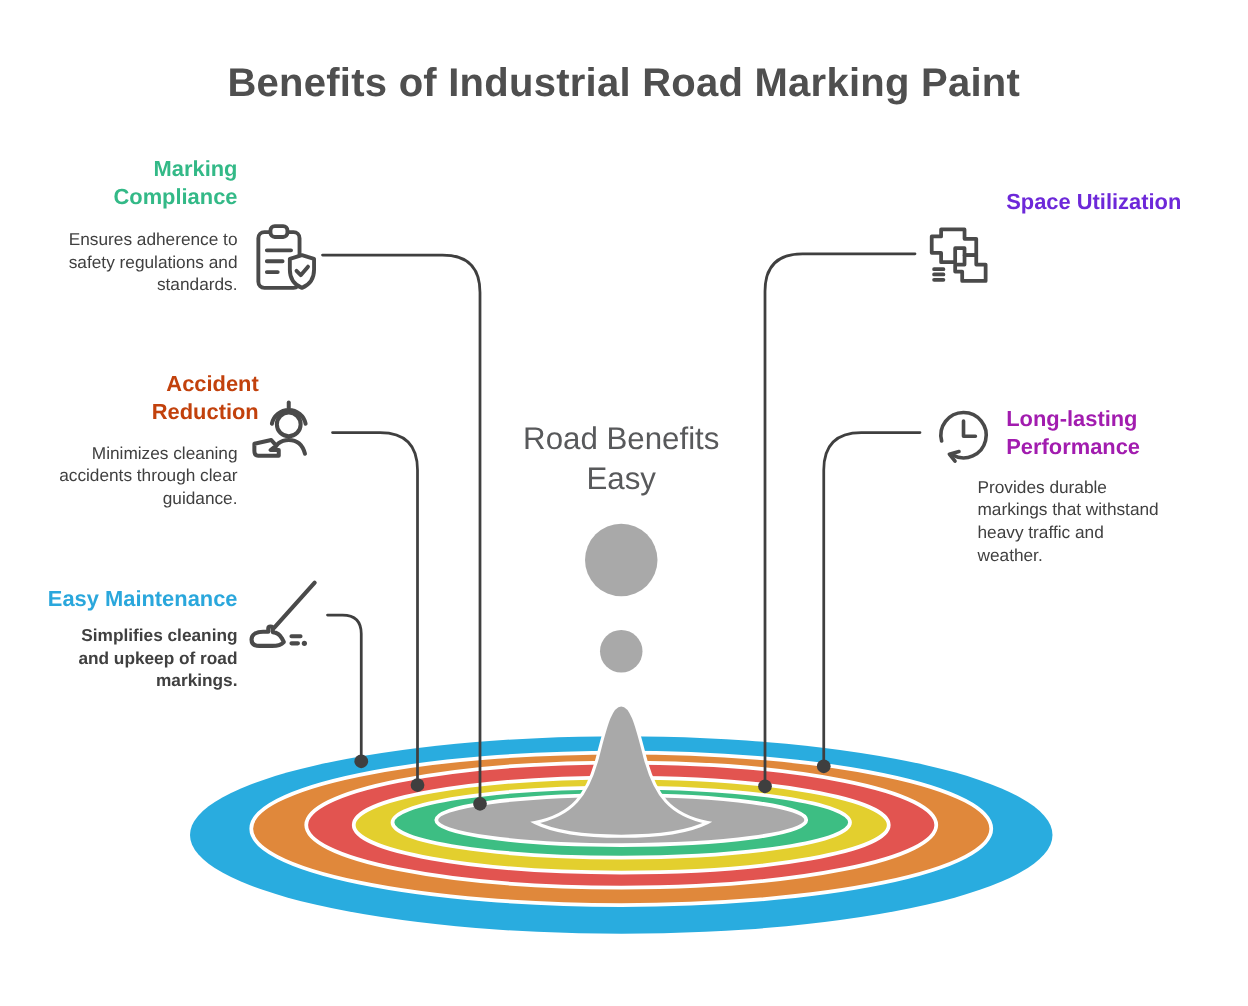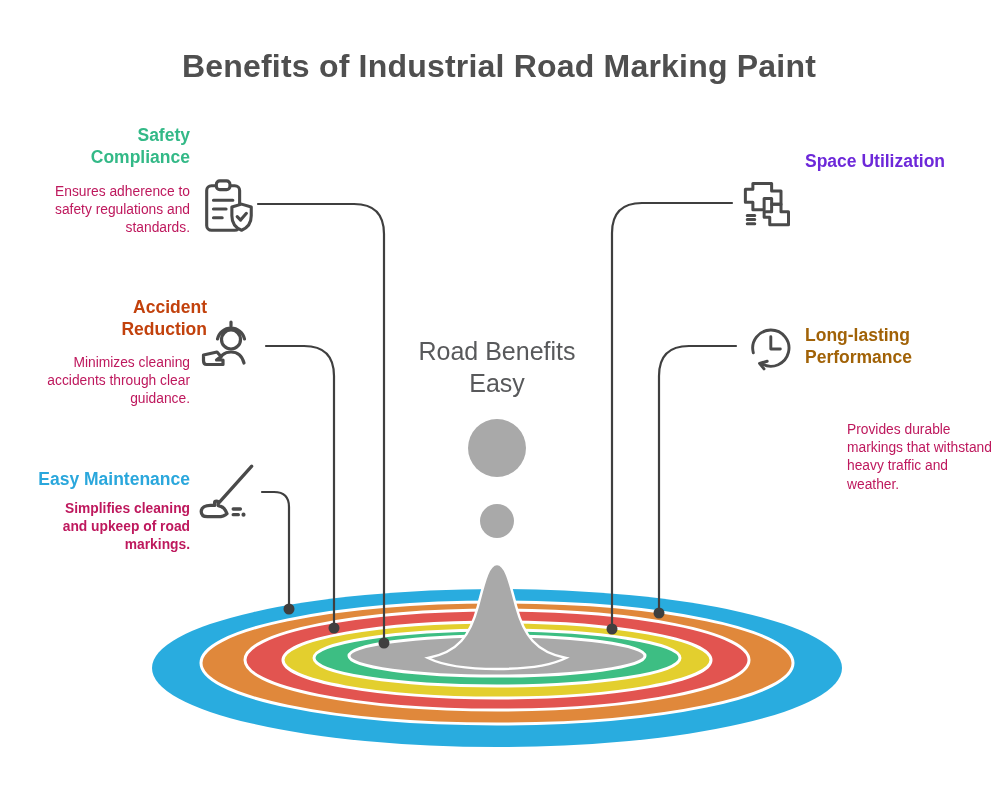--- a/index.html
+++ b/index.html
@@ -15,21 +15,21 @@
   .connector{fill:none;stroke:#3F3F3F;stroke-width:2.2;stroke-linecap:round;}
   .connector-dot{fill:#3F3F3F;stroke:none;}
   .ring{stroke:#ffffff;stroke-width:3;}
   .ring-outer{stroke:none;}
   .spike{stroke:#ffffff;stroke-width:2.5;}
   .center-label{
     position:absolute;left:377px;top:336px;width:240px;text-align:center;
     font-size:25px;line-height:1.26;color:#58595B;
   }
   .benefit-title{position:absolute;font-size:17.5px;font-weight:700;line-height:1.28;margin:0;}
-  .benefit-desc{position:absolute;font-size:13.8px;line-height:1.32;color:#be185d;}
+  .benefit-desc{position:absolute;font-size:13.8px;line-height:1.32;color:#404040;}
   .t-right{text-align:right;}
   .t-left{text-align:left;}
   .icon-box{position:absolute;}
   .icon-box svg{display:block;width:100%;height:100%;}
   .ico{fill:none;stroke:#4A4A4A;stroke-width:3.2;stroke-linecap:round;stroke-linejoin:round;}
   .ico-fill{fill:#ffffff;stroke:#4A4A4A;stroke-width:3.2;stroke-linecap:round;stroke-linejoin:round;}
   .ico-dot{fill:#4A4A4A;stroke:none;}
 </style>
 </head>
 <body>
@@ -75,21 +75,21 @@
       <path class="connector" d="M 736 346 L 689 346 Q 659 346 659 376 L 659 613"></path>
       <circle class="connector-dot" cx="659" cy="613" r="5.5"></circle>
     </g>
   </svg>
 
   <div class="center-label">
     <div>Road Benefits</div>
     <div>Easy</div>
   </div>
 
-  <h2 class="benefit-title t-right" style="right: 808px; top: 124px; width: 120px; color: rgb(51, 185, 135);">Safety Compliance</h2>
+  <h2 class="benefit-title t-right" style="right: 808px; top: 124px; width: 120px; color: rgb(51, 185, 135);">Marking Compliance</h2>
   <div class="benefit-desc t-right" style="right:808px;top:183px;width:150px;">Ensures adherence to safety regulations and standards.</div>
   <div class="icon-box" style="left:197px;top:177px;width:62px;height:62px;">
     <svg viewBox="0 0 64 64">
       <rect class="ico-fill" x="10" y="9" width="34" height="46" rx="5"></rect>
       <rect class="ico-fill" x="20" y="4" width="14" height="9" rx="3.5"></rect>
       <path class="ico" d="M17 24 H37 M17 33 H30 M17 42 H26"></path>
       <path class="ico-fill" d="M36 31 L46 28 L56 31 V40 C56 48 52 52.5 46 55 C40 52.5 36 48 36 40 Z"></path>
       <path class="ico" d="M41.5 41 L45 44.5 L51 37.5"></path>
     </svg>
   </div>
@@ -119,22 +119,22 @@
 
   <h2 class="benefit-title t-left" style="left: 805px; top: 150px; width: 190px; white-space: nowrap; color: #6d28d9;">Space Utilization</h2>
   <div class="icon-box" style="left:736px;top:176px;width:60px;height:60px;">
     <svg viewBox="0 0 64 64">
       <path class="ico" d="M18 8 H38 V16 H48 V30 H38 V24 H30 V36 H18 V28 H10 V14 H18 Z"></path>
       <path class="ico" d="M38 30 H48 V38 H56 V52 H36 V44 H30 V38 H38 Z"></path>
       <path class="ico" d="M12 42 H20 M12 46.5 H20 M12 51 H20"></path>
     </svg>
   </div>
 
-  <h2 class="benefit-title t-left" style="left: 805px; top: 324px; width: 125px; color: #a16207;">Long-lasting Performance</h2>
-  <div class="benefit-desc t-left" style="left:847px;top:381px;width:152px;margin-top:40px;">Provides durable markings that withstand heavy traffic and weather.</div>
+  <h2 class="benefit-title t-left" style="left: 805px; top: 324px; width: 125px; color: #a21caf;">Long-lasting Performance</h2>
+  <div class="benefit-desc t-left" style="left:782px;top:381px;width:152px;">Provides durable markings that withstand heavy traffic and weather.</div>
   <div class="icon-box" style="left:740px;top:320px;width:58px;height:58px;">
     <svg viewBox="0 0 64 64">
       <path class="ico" d="M 14.7 36.2 A 20 20 0 1 1 24.6 48.7"></path>
       <path class="ico" d="M 30 45.5 L 21.5 47.8 L 26.5 54"></path>
       <path class="ico" d="M 34 18.5 V 32 H 44.5"></path>
     </svg>
   </div>
 
 </div>
 

